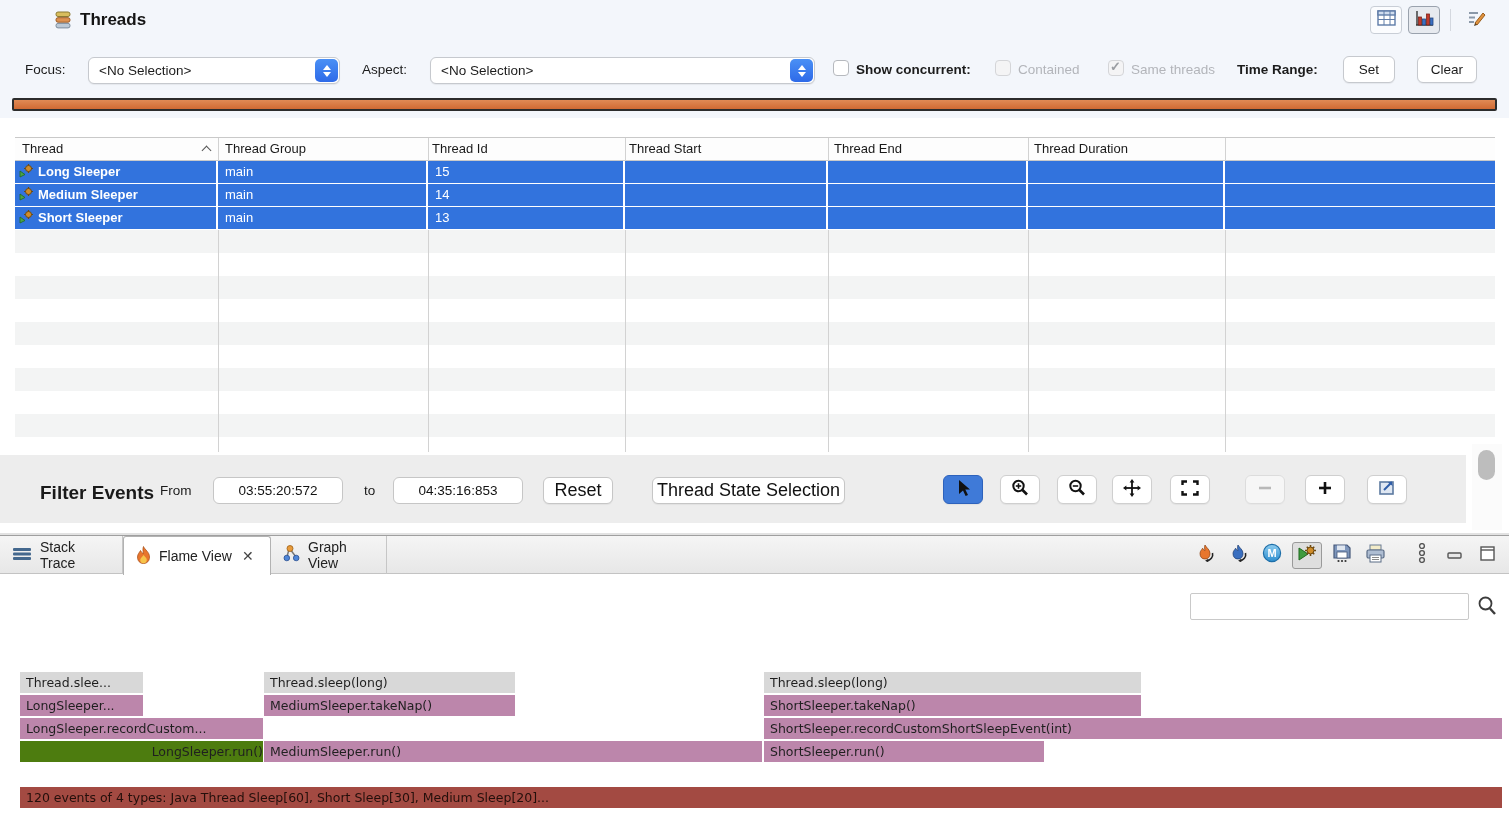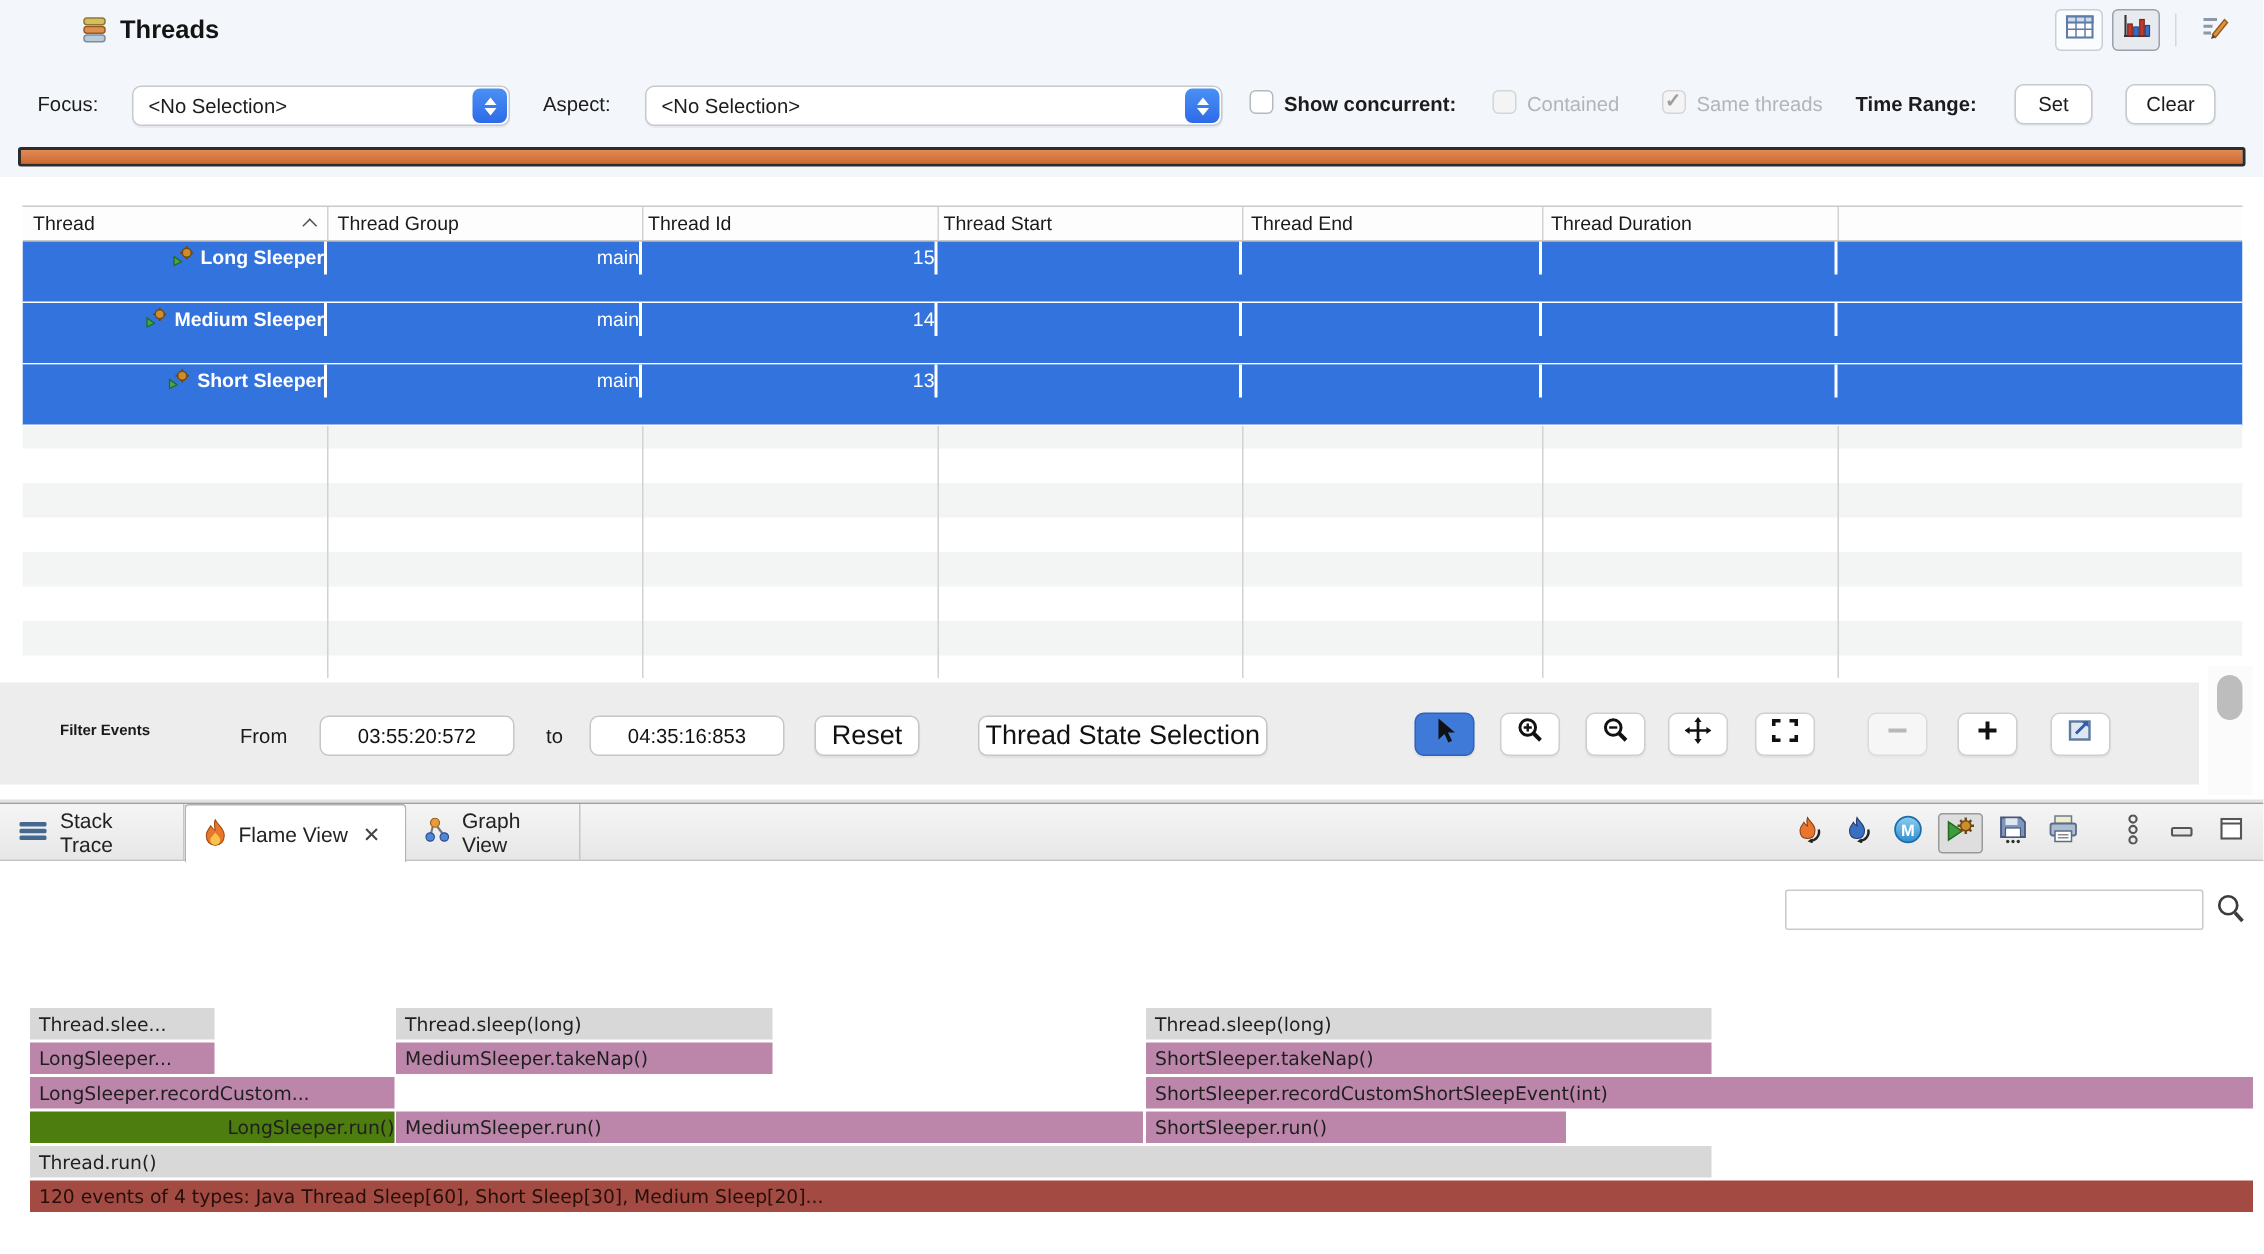--- a/index.html
+++ b/index.html
@@ -45,29 +45,29 @@
             border-top:1px solid #c9c9c9; overflow:hidden; }
   .thead { position:absolute; left:0; top:0; width:1480px; height:23px; background:#fdfdfd; border-bottom:1px solid #cacaca; }
   .th { position:absolute; top:3px; font-size:13px; color:#1a1a1a; white-space:nowrap; }
   .sort-caret { position:absolute; left:188px; top:9px; width:7px; height:7px; border-left:1.6px solid #555;
                 border-top:1.6px solid #555; transform:rotate(45deg); }
   .stripes { position:absolute; left:0; top:92px; width:1480px; height:223px; z-index:0; }
   .stripe { width:1480px; height:23px; }
   .stripe.odd { background:#f3f4f4; }
   .col-div { position:absolute; top:0; width:1px; height:315px; background:#d2d2d2; z-index:1; }
   .trows { position:absolute; left:0; top:23px; width:1480px; z-index:2; }
-  .trow { display:flex; width:1480px; height:41px; background:#3273dd; border-bottom:1px solid #fff; color:#fff;text-align:right; }
+  .trow { display:flex; width:1480px; height:23px; background:#3273dd; border-bottom:1px solid #fff; color:#fff; }
   .tcell { height:22px; line-height:22px; font-size:13px; border-right:2px solid #fff; overflow:hidden; white-space:nowrap; }
   .tcell.last { border-right:none; }
   .tname { font-weight:bold; }
   .thread-ico { display:inline-block; vertical-align:-2px; margin:0 5px 0 4px; }
 
   
   .filter-bar { position:absolute; left:0; top:455px; width:1466px; height:68px; background:#ededed; }
-  .fb-title { position:absolute; left:40px; top:27px; font-size:10px; font-weight:bold; color:#1a1a1a; }
+  .fb-title { position:absolute; left:40px; top:27px; font-size:19px; font-weight:bold; color:#1a1a1a; }
   .fb-label { position:absolute; top:28px; font-size:13.5px; color:#1a1a1a; }
   .fb-input { position:absolute; top:22px; height:27px; width:130px; background:#fff; border:1px solid #c6c6c6;
               border-radius:6px; text-align:center; font-size:13.5px; color:#111; font-family:"Liberation Sans",sans-serif; }
   .fb-btn { position:absolute; top:22px; height:27px; background:#fff; border:1px solid #c6c6c6; border-radius:6px;
             font-size:18px; color:#111; text-align:center; line-height:25px; box-shadow:0 1px 1px rgba(0,0,0,.05); }
   .tool-btn { position:absolute; top:20px; width:40px; height:29px; background:#fff; border:1px solid #cfcfcf;
               border-radius:6px; display:flex; align-items:center; justify-content:center; box-shadow:0 1px 1px rgba(0,0,0,.05); }
   .tool-btn.sel { background:#3f7ad8; border-color:#2d62bc; }
   .tool-btn.dis { opacity:.55; }
   .vscroll-lane { position:absolute; left:1472px; top:444px; width:30px; height:86px; background:#fbfbfb; }
@@ -513,18 +513,17 @@
         <div class="frame" style="left: 264px; top: 137px; width: 251px; background: rgb(216, 216, 216);">Thread.sleep(long)</div>
         <div class="frame" style="left: 764px; top: 137px; width: 377px; background: rgb(216, 216, 216);">Thread.sleep(long)</div>
         <div class="frame" style="left: 20px; top: 160px; width: 123px; background: rgb(188, 134, 171);">LongSleeper...</div>
         <div class="frame" style="left: 264px; top: 160px; width: 251px; background: rgb(188, 134, 171);">MediumSleeper.takeNap()</div>
         <div class="frame" style="left: 764px; top: 160px; width: 377px; background: rgb(188, 134, 171);">ShortSleeper.takeNap()</div>
         <div class="frame" style="left: 20px; top: 183px; width: 243px; background: rgb(188, 134, 171);">LongSleeper.recordCustom...</div>
         <div class="frame" style="left: 764px; top: 183px; width: 738px; background: rgb(188, 134, 171);">ShortSleeper.recordCustomShortSleepEvent(int)</div>
         <div class="frame" style="left: 20px; top: 206px; width: 243px; background: #4d7c0f; text-align: right;">LongSleeper.run()</div>
         <div class="frame" style="left: 264px; top: 206px; width: 498px; background: rgb(188, 134, 171);">MediumSleeper.run()</div>
         <div class="frame" style="left: 764px; top: 206px; width: 280px; background: rgb(188, 134, 171);">ShortSleeper.run()</div>
-        <div class="frame" style="left: 20px; top: 229px; width: 1121px; background: rgb(216, 216, 216);">Thread.run()</div>
         <div class="frame red" style="left: 20px; top: 252px; width: 1482px; background: rgb(163, 74, 66);">120 events of 4 types: Java Thread Sleep[60], Short Sleep[30], Medium Sleep[20]...</div>
       </div>
 
   </div>
 </div>
 
 </body></html>

